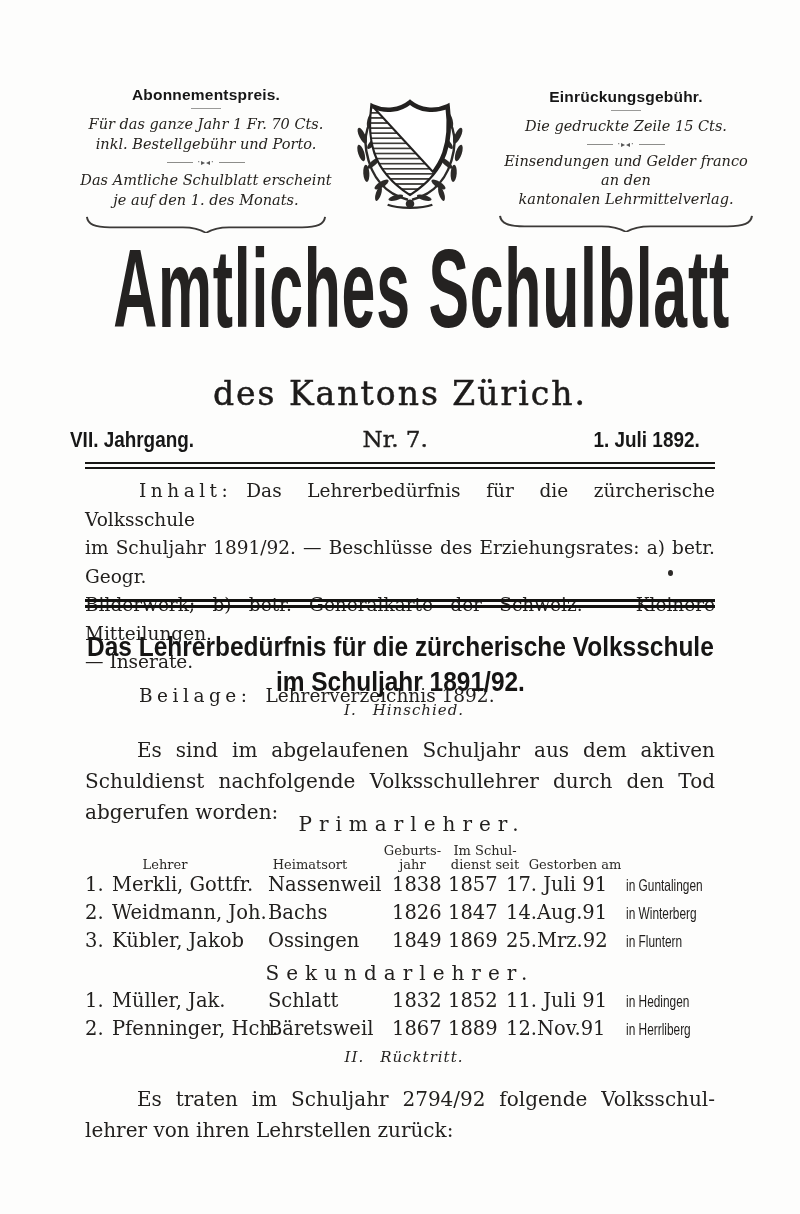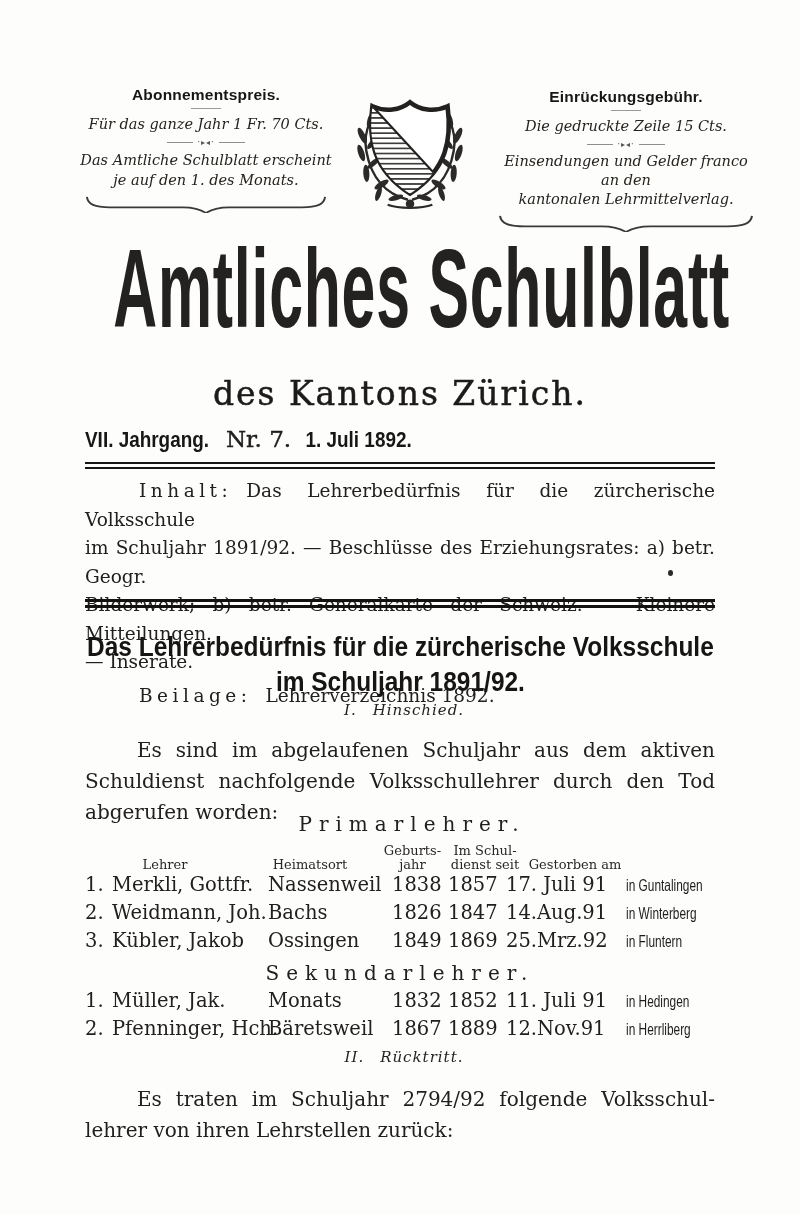--- a/index.html
+++ b/index.html
@@ -26,22 +26,22 @@
   .emblem{position:absolute;left:347px;top:90px;width:126px;height:126px;}
 
   
   .mast-title{position:absolute;left:0;top:233px;width:800px;height:112px;text-align:center;
               line-height:112px;white-space:nowrap;}
   .mast-title>span{display:inline-block;font-family:"Liberation Sans",sans-serif;font-weight:bold;
               font-size:80px;color:#242221;transform:scale(.76,1.40);transform-origin:50% 50%;
               letter-spacing:1px;}
   .mast-sub{position:absolute;left:0;top:374px;width:800px;text-align:center;
             font-size:33px;letter-spacing:2px;color:#1d1b1a;-webkit-text-stroke:.5px #1d1b1a;}
-  .issue-row{position:absolute;left:85px;top:426px;width:630px;display:flex;
-             align-items:baseline;}
+  .issue-row{position:absolute;left:70px;top:426px;width:630px;display:flex;
+             justify-content:space-between;align-items:baseline;}
   .issue-bold{font-family:"Liberation Sans",sans-serif;font-weight:bold;font-size:21.5px;color:#171717;}
   .issue-bold>span{display:inline-block;transform:scaleX(.88);transform-origin:left center;}
   .issue-bold.r>span{transform-origin:right center;}
   .issue-serif{font-size:23px;-webkit-text-stroke:.4px #1d1b1a;}
 
   .rule-double{position:absolute;left:85px;width:630px;height:3px;
                border-top:2px solid #181715;border-bottom:2px solid #181715;}
   .rd1{top:462px;}
   .rule-heavy{position:absolute;left:85px;top:599px;width:630px;height:3px;
               border-top:3px solid #131210;border-bottom:3px solid #131210;}
@@ -86,20 +86,21 @@
 </style>
 </head>
 <body>
 
 <div id="page">
 
   <div class="info-block ib-left">
     <div class="ib-title">Abonnementspreis.</div>
     <div class="ib-rule"></div>
     <div class="ib-line">Für das ganze Jahr 1 Fr. 70 Cts.</div>
+    <div class="ib-line">inkl. Bestellgebühr und Porto.</div>
     <div class="orn">
         <span class="d"></span>
         <span class="g"></span>
         <span class="d"></span>
       </div>
     <div class="ib-line">Das Amtliche Schulblatt erscheint</div>
     <div class="ib-line">je auf den 1. des Monats.</div>
     <svg class="brace" width="242" height="17" viewBox="0 0 252 18" preserveAspectRatio="none">
       <path d="M2,1 C3,9 10,12 26,12 L102,12 C113,12 120,14 126,18 C132,14 139,12 150,12 L226,12 C242,12 249,9 250,1" fill="none" stroke="#3c3a38" stroke-width="2"></path>
     </svg>
@@ -240,21 +241,21 @@
       <div>1869</div>
       <div>25.Mrz.92</div>
       <div class="place"><span>in Fluntern</span></div>
     </div>
 
     <div class="lt-sek">Sekundarlehrer.</div>
 
     <div class="lt-row">
       <div>1.</div>
       <div>Müller, Jak.</div>
-      <div>Monats</div>
+      <div>Schlatt</div>
       <div>1832</div>
       <div>1852</div>
       <div>11. Juli 91</div>
       <div class="place"><span>in Hedingen</span></div>
     </div>
     <div class="lt-row">
       <div>2.</div>
       <div>Pfenninger, Hch.</div>
       <div>Bäretsweil</div>
       <div>1867</div>

